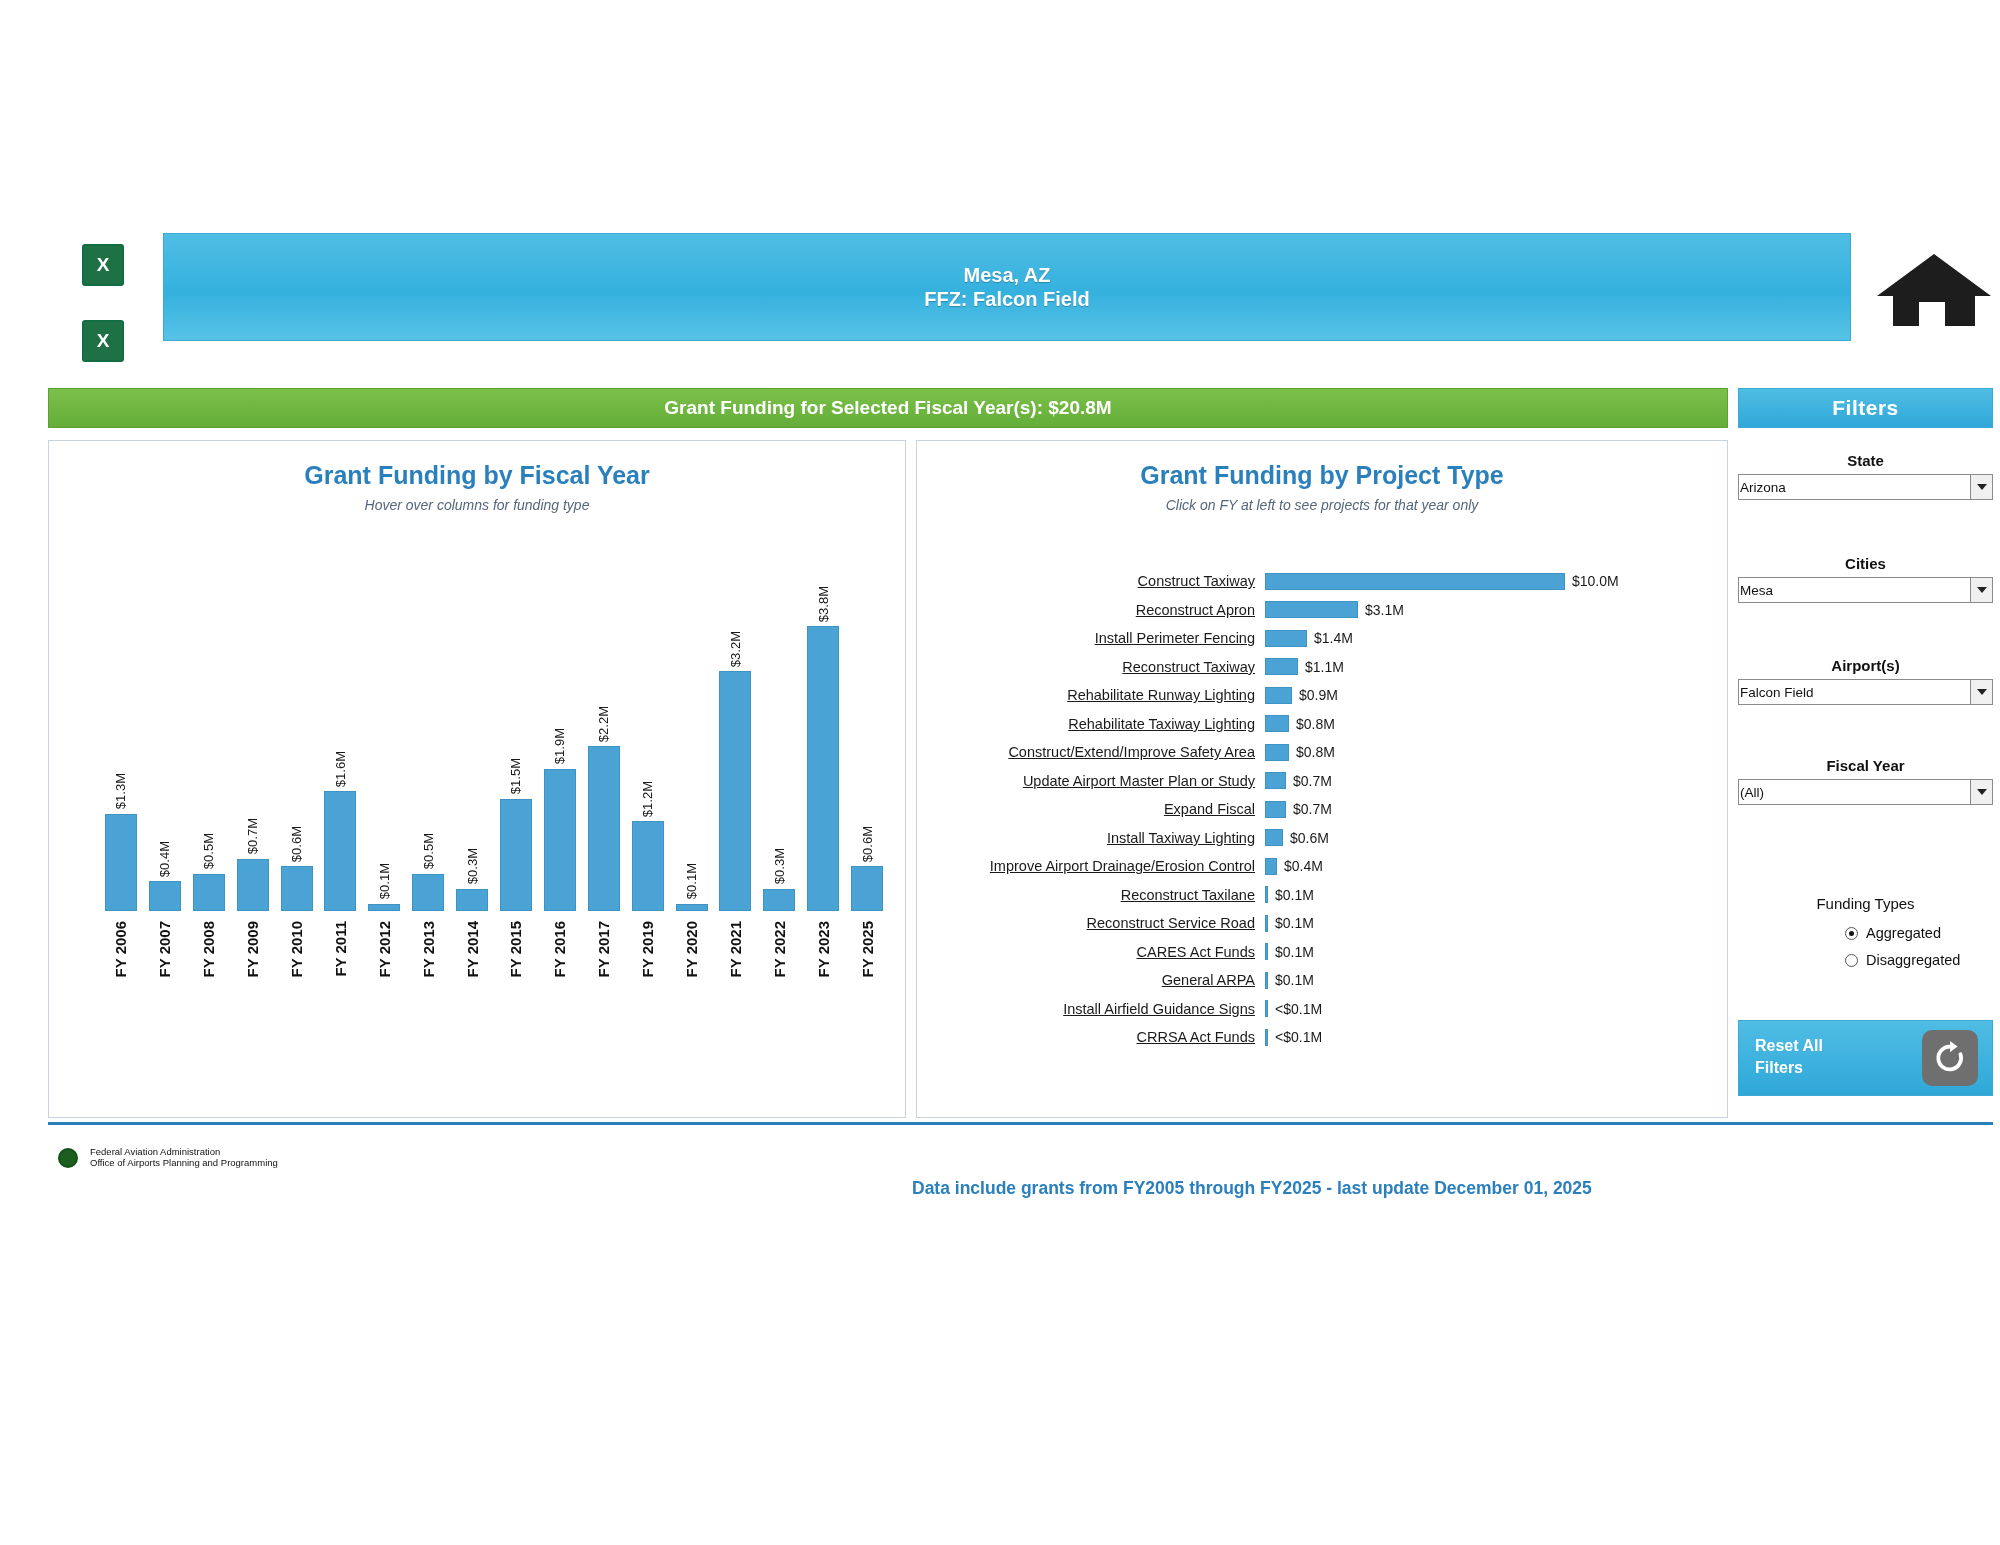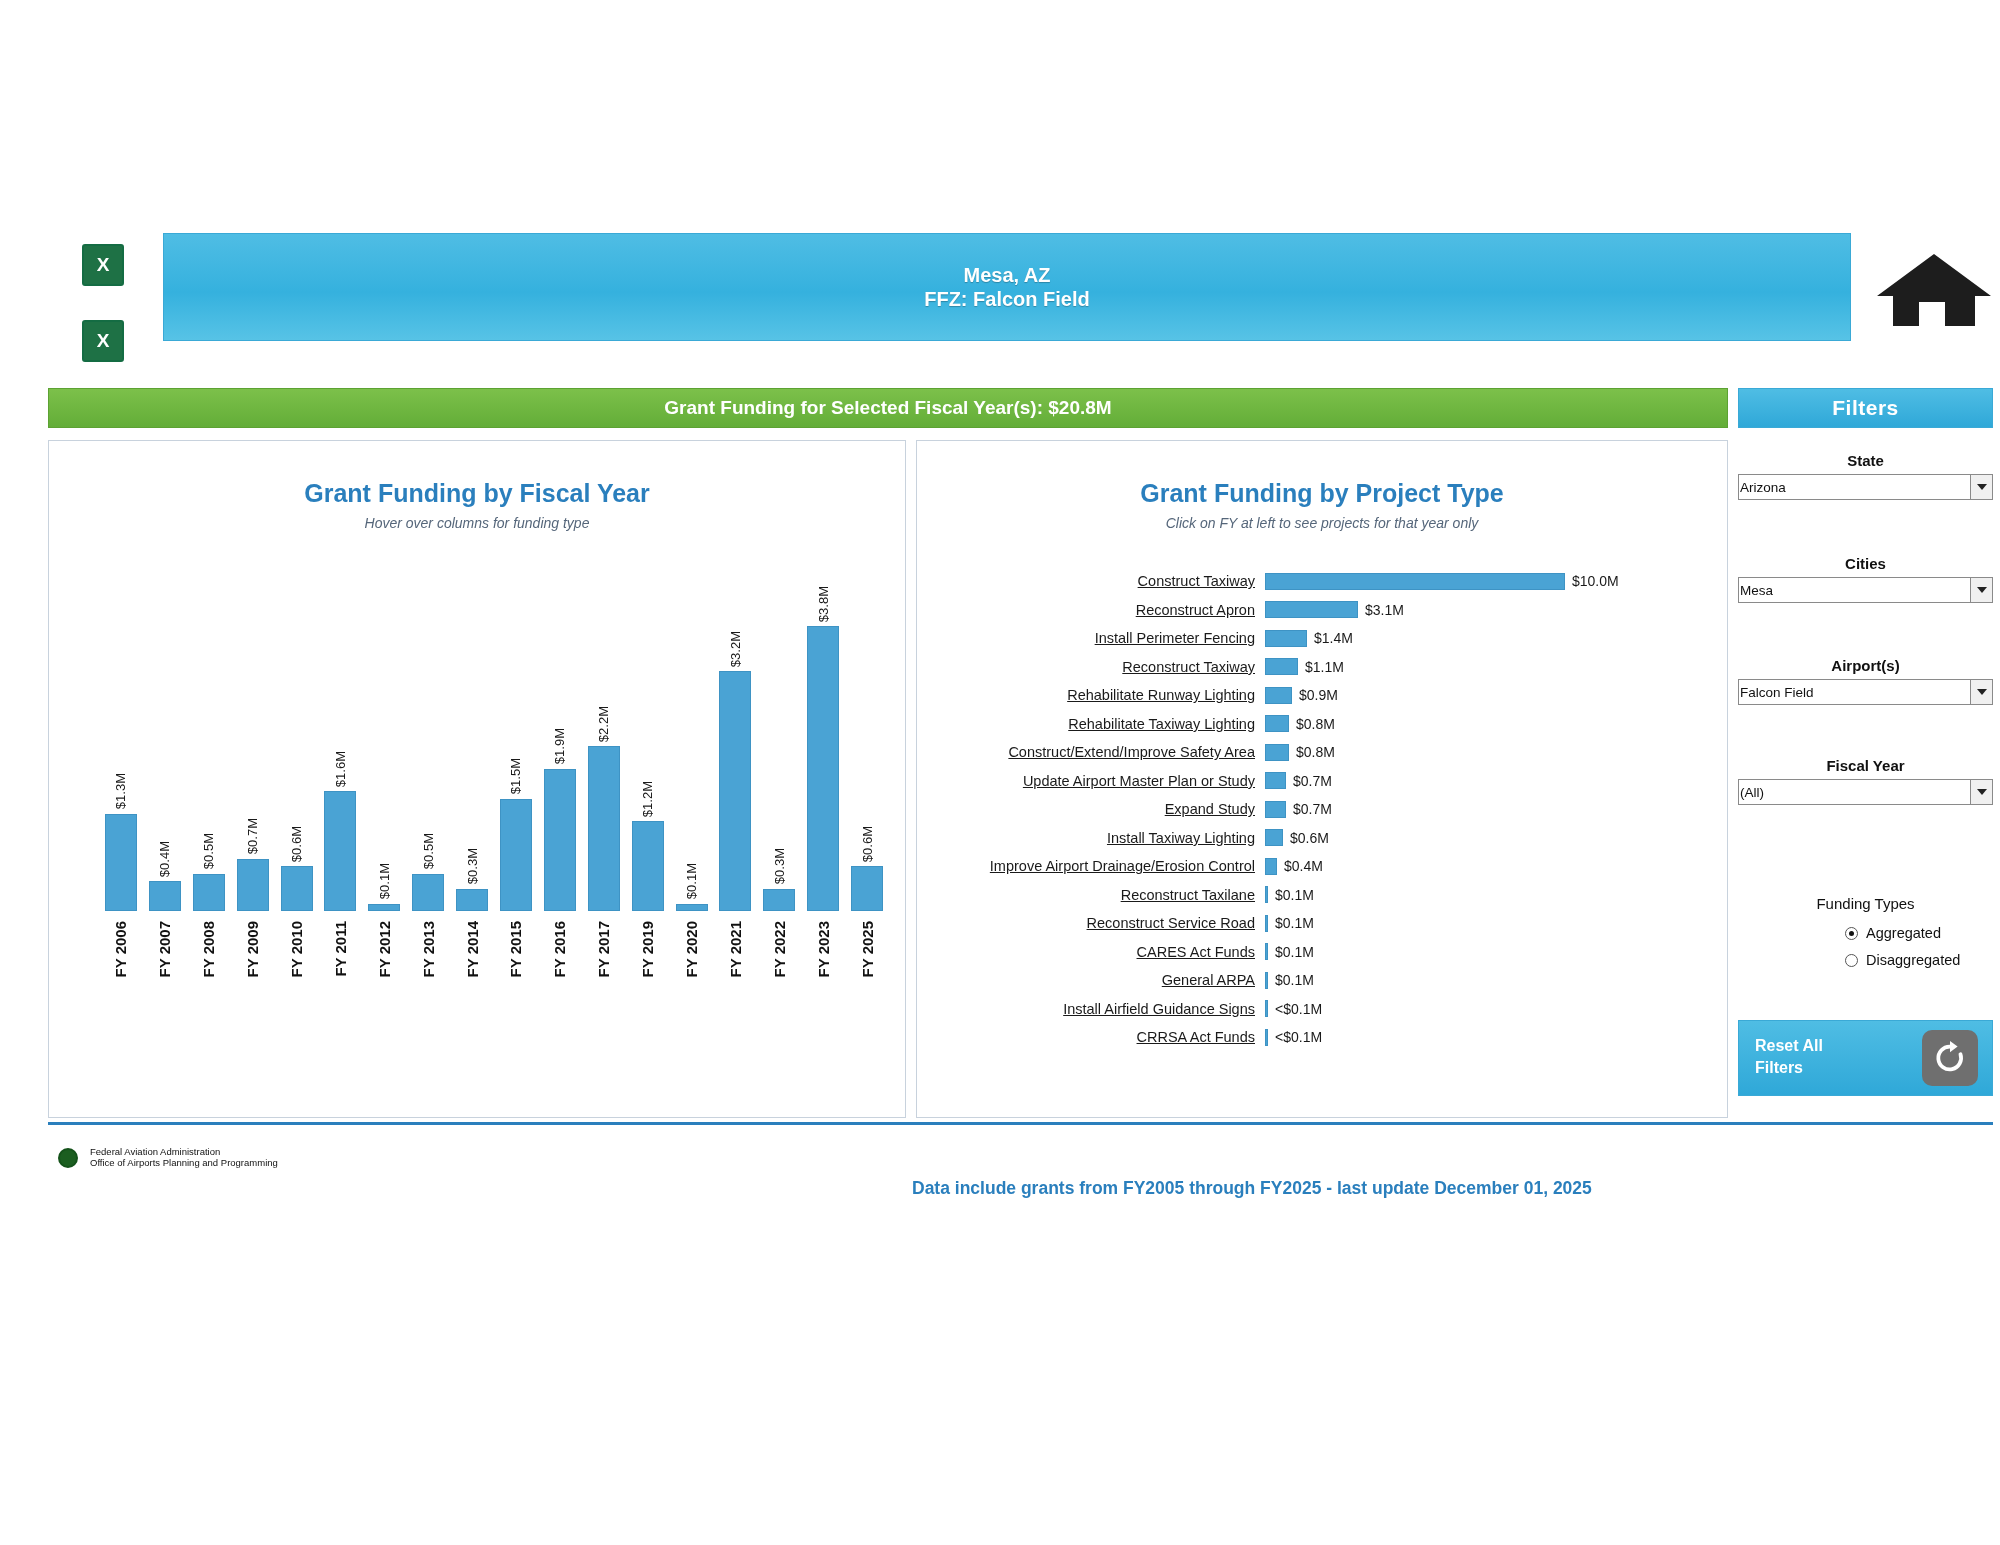--- a/index.html
+++ b/index.html
@@ -98,21 +98,21 @@
     border: 1px solid #c8d2dd;
   }
   #panel-fy { left: 48px; top: 440px; width: 858px; height: 678px; }
   #panel-pt { left: 916px; top: 440px; width: 812px; height: 678px; }
 
   .panel-title {
     text-align: center;
     color: #2a7fbd;
     font-weight: bold;
     font-size: 25px;
-    margin-top: 38px;
+    margin-top: 20px;
   }
   .panel-sub {
     text-align: center;
     color: #55667a;
     font-style: italic;
     font-size: 14px;
     margin-top: 7px;
   }
 
   
@@ -562,21 +562,21 @@
           </div>
         </div>
         <div class="pt-row">
           <div class="pt-label">Update Airport Master Plan or Study</div>
           <div class="pt-track">
             <div class="pt-bar" style="width: 21px;"></div>
             <span class="pt-val">$0.7M</span>
           </div>
         </div>
         <div class="pt-row">
-          <div class="pt-label">Expand Study</div>
+          <div class="pt-label">Expand Fiscal</div>
           <div class="pt-track">
             <div class="pt-bar" style="width: 21px;"></div>
             <span class="pt-val">$0.7M</span>
           </div>
         </div>
         <div class="pt-row">
           <div class="pt-label">Install Taxiway Lighting</div>
           <div class="pt-track">
             <div class="pt-bar" style="width: 18px;"></div>
             <span class="pt-val">$0.6M</span>

